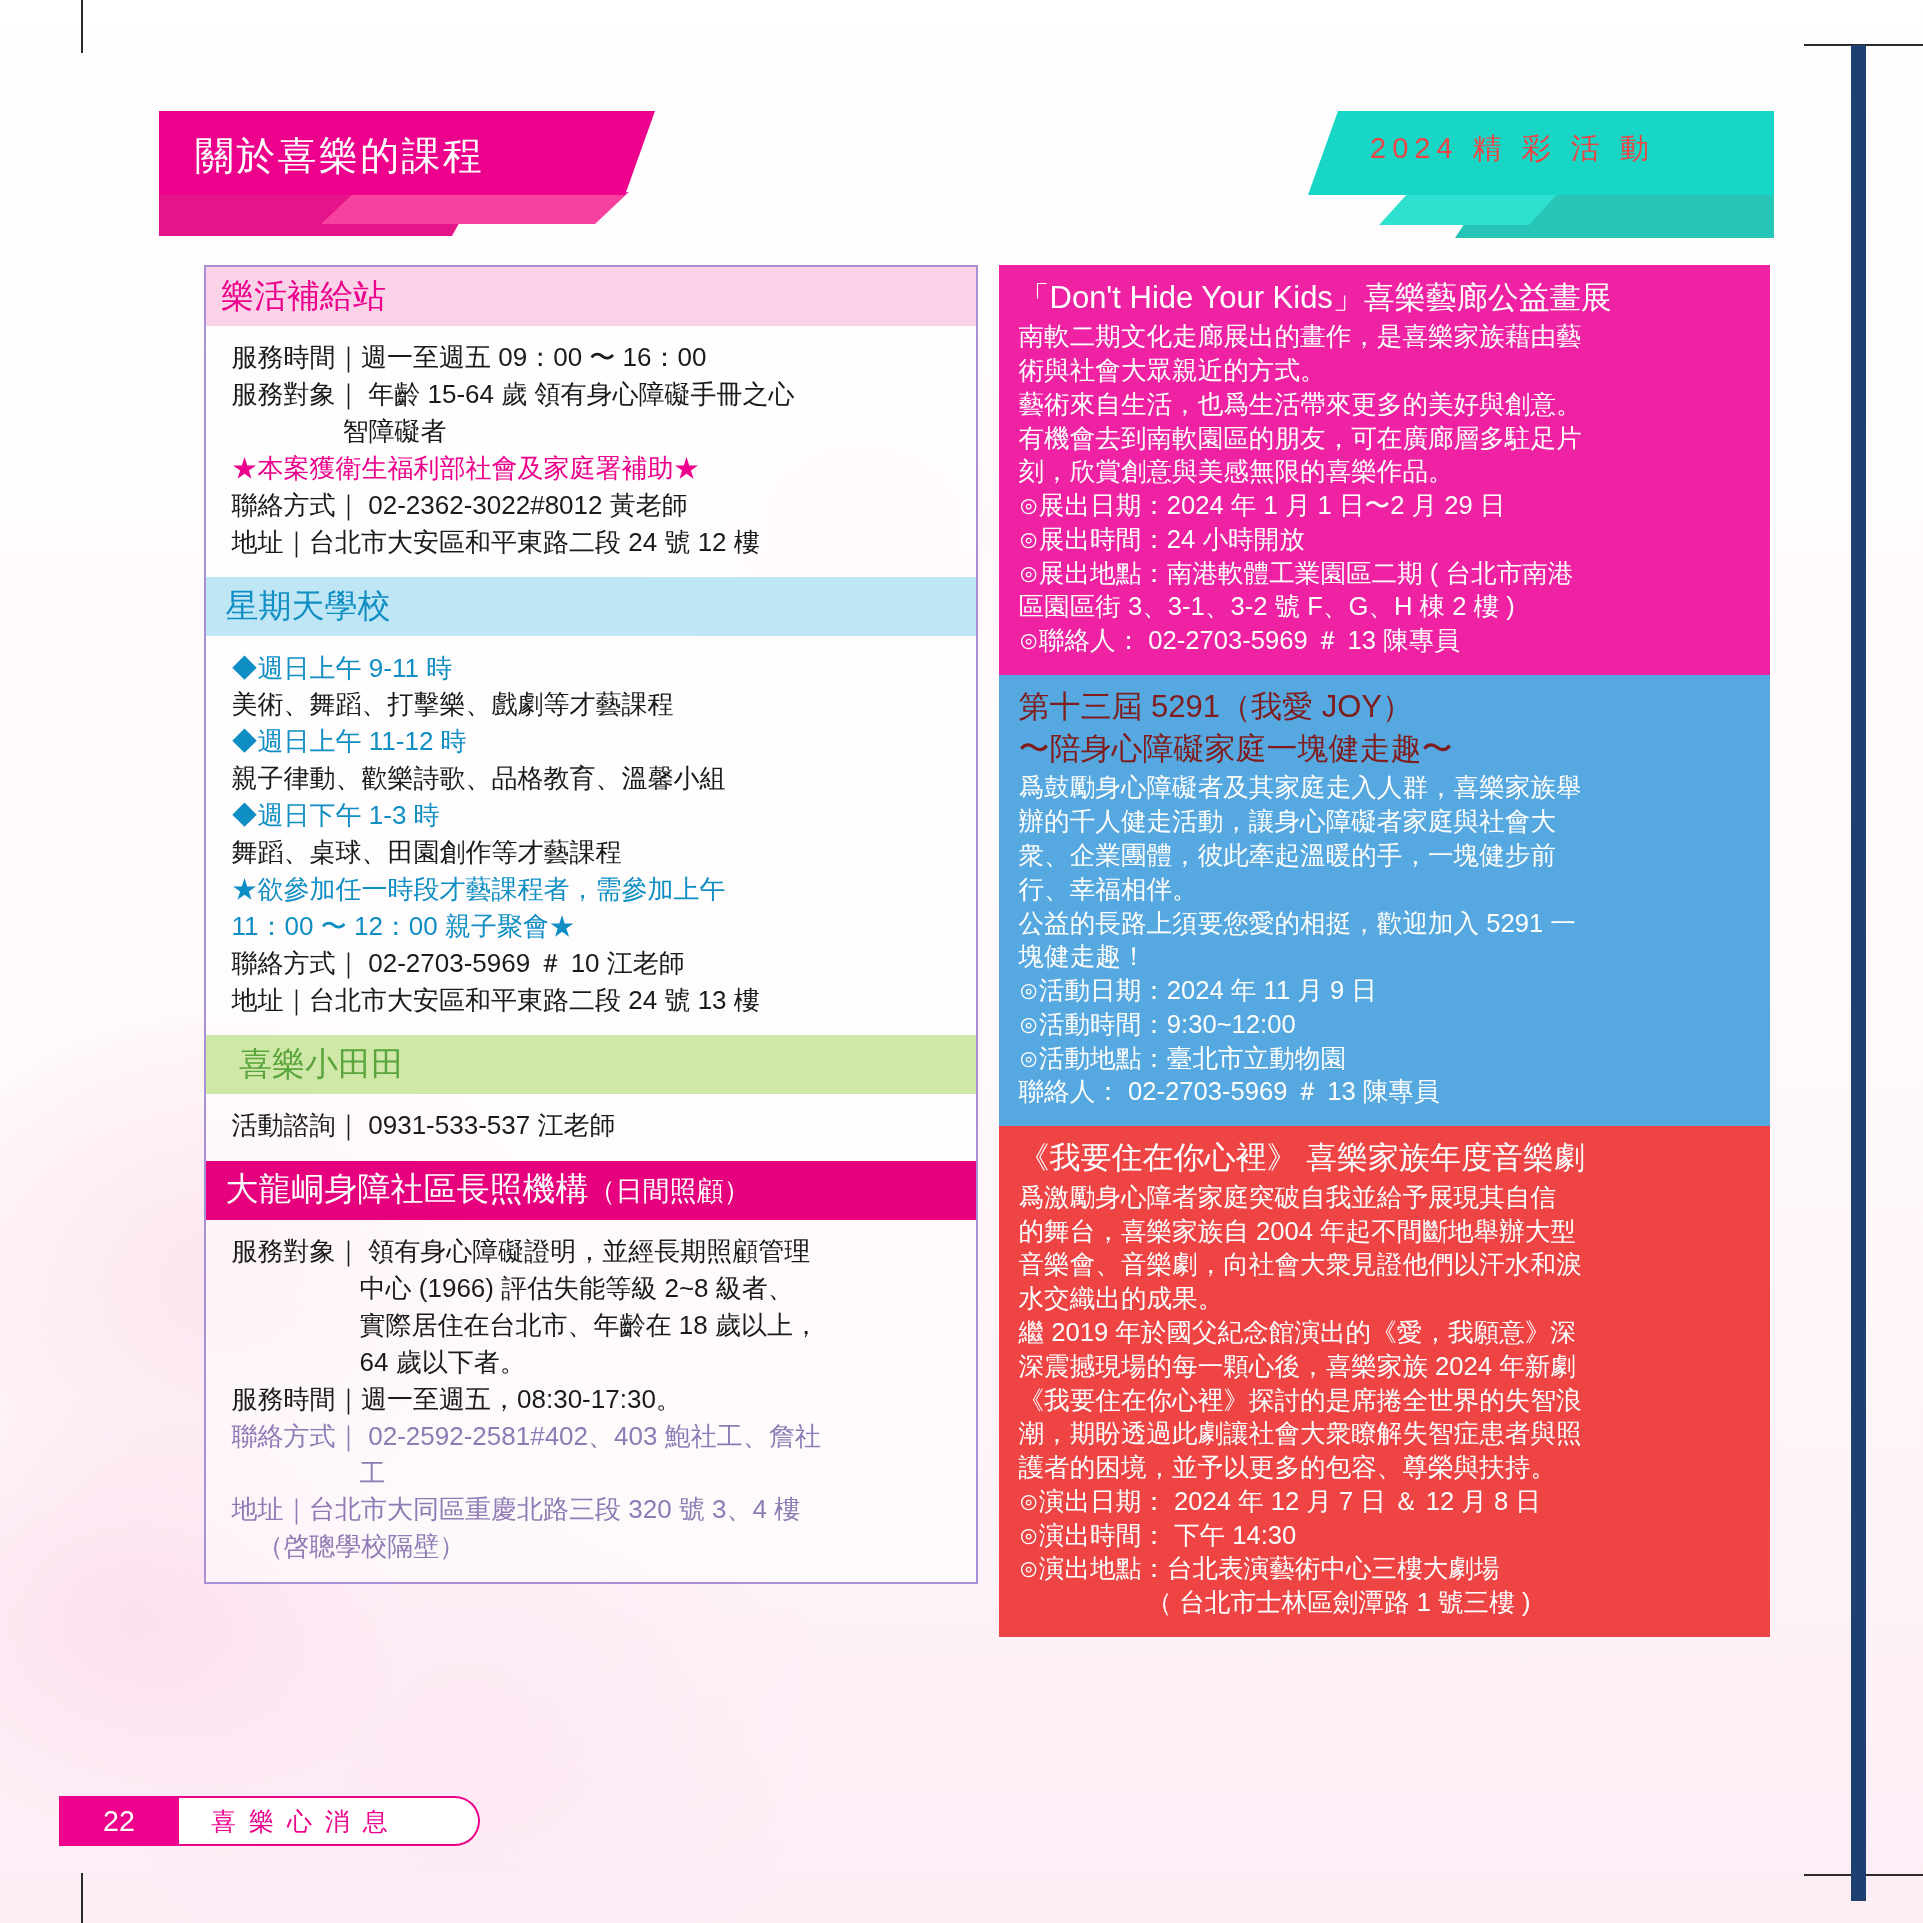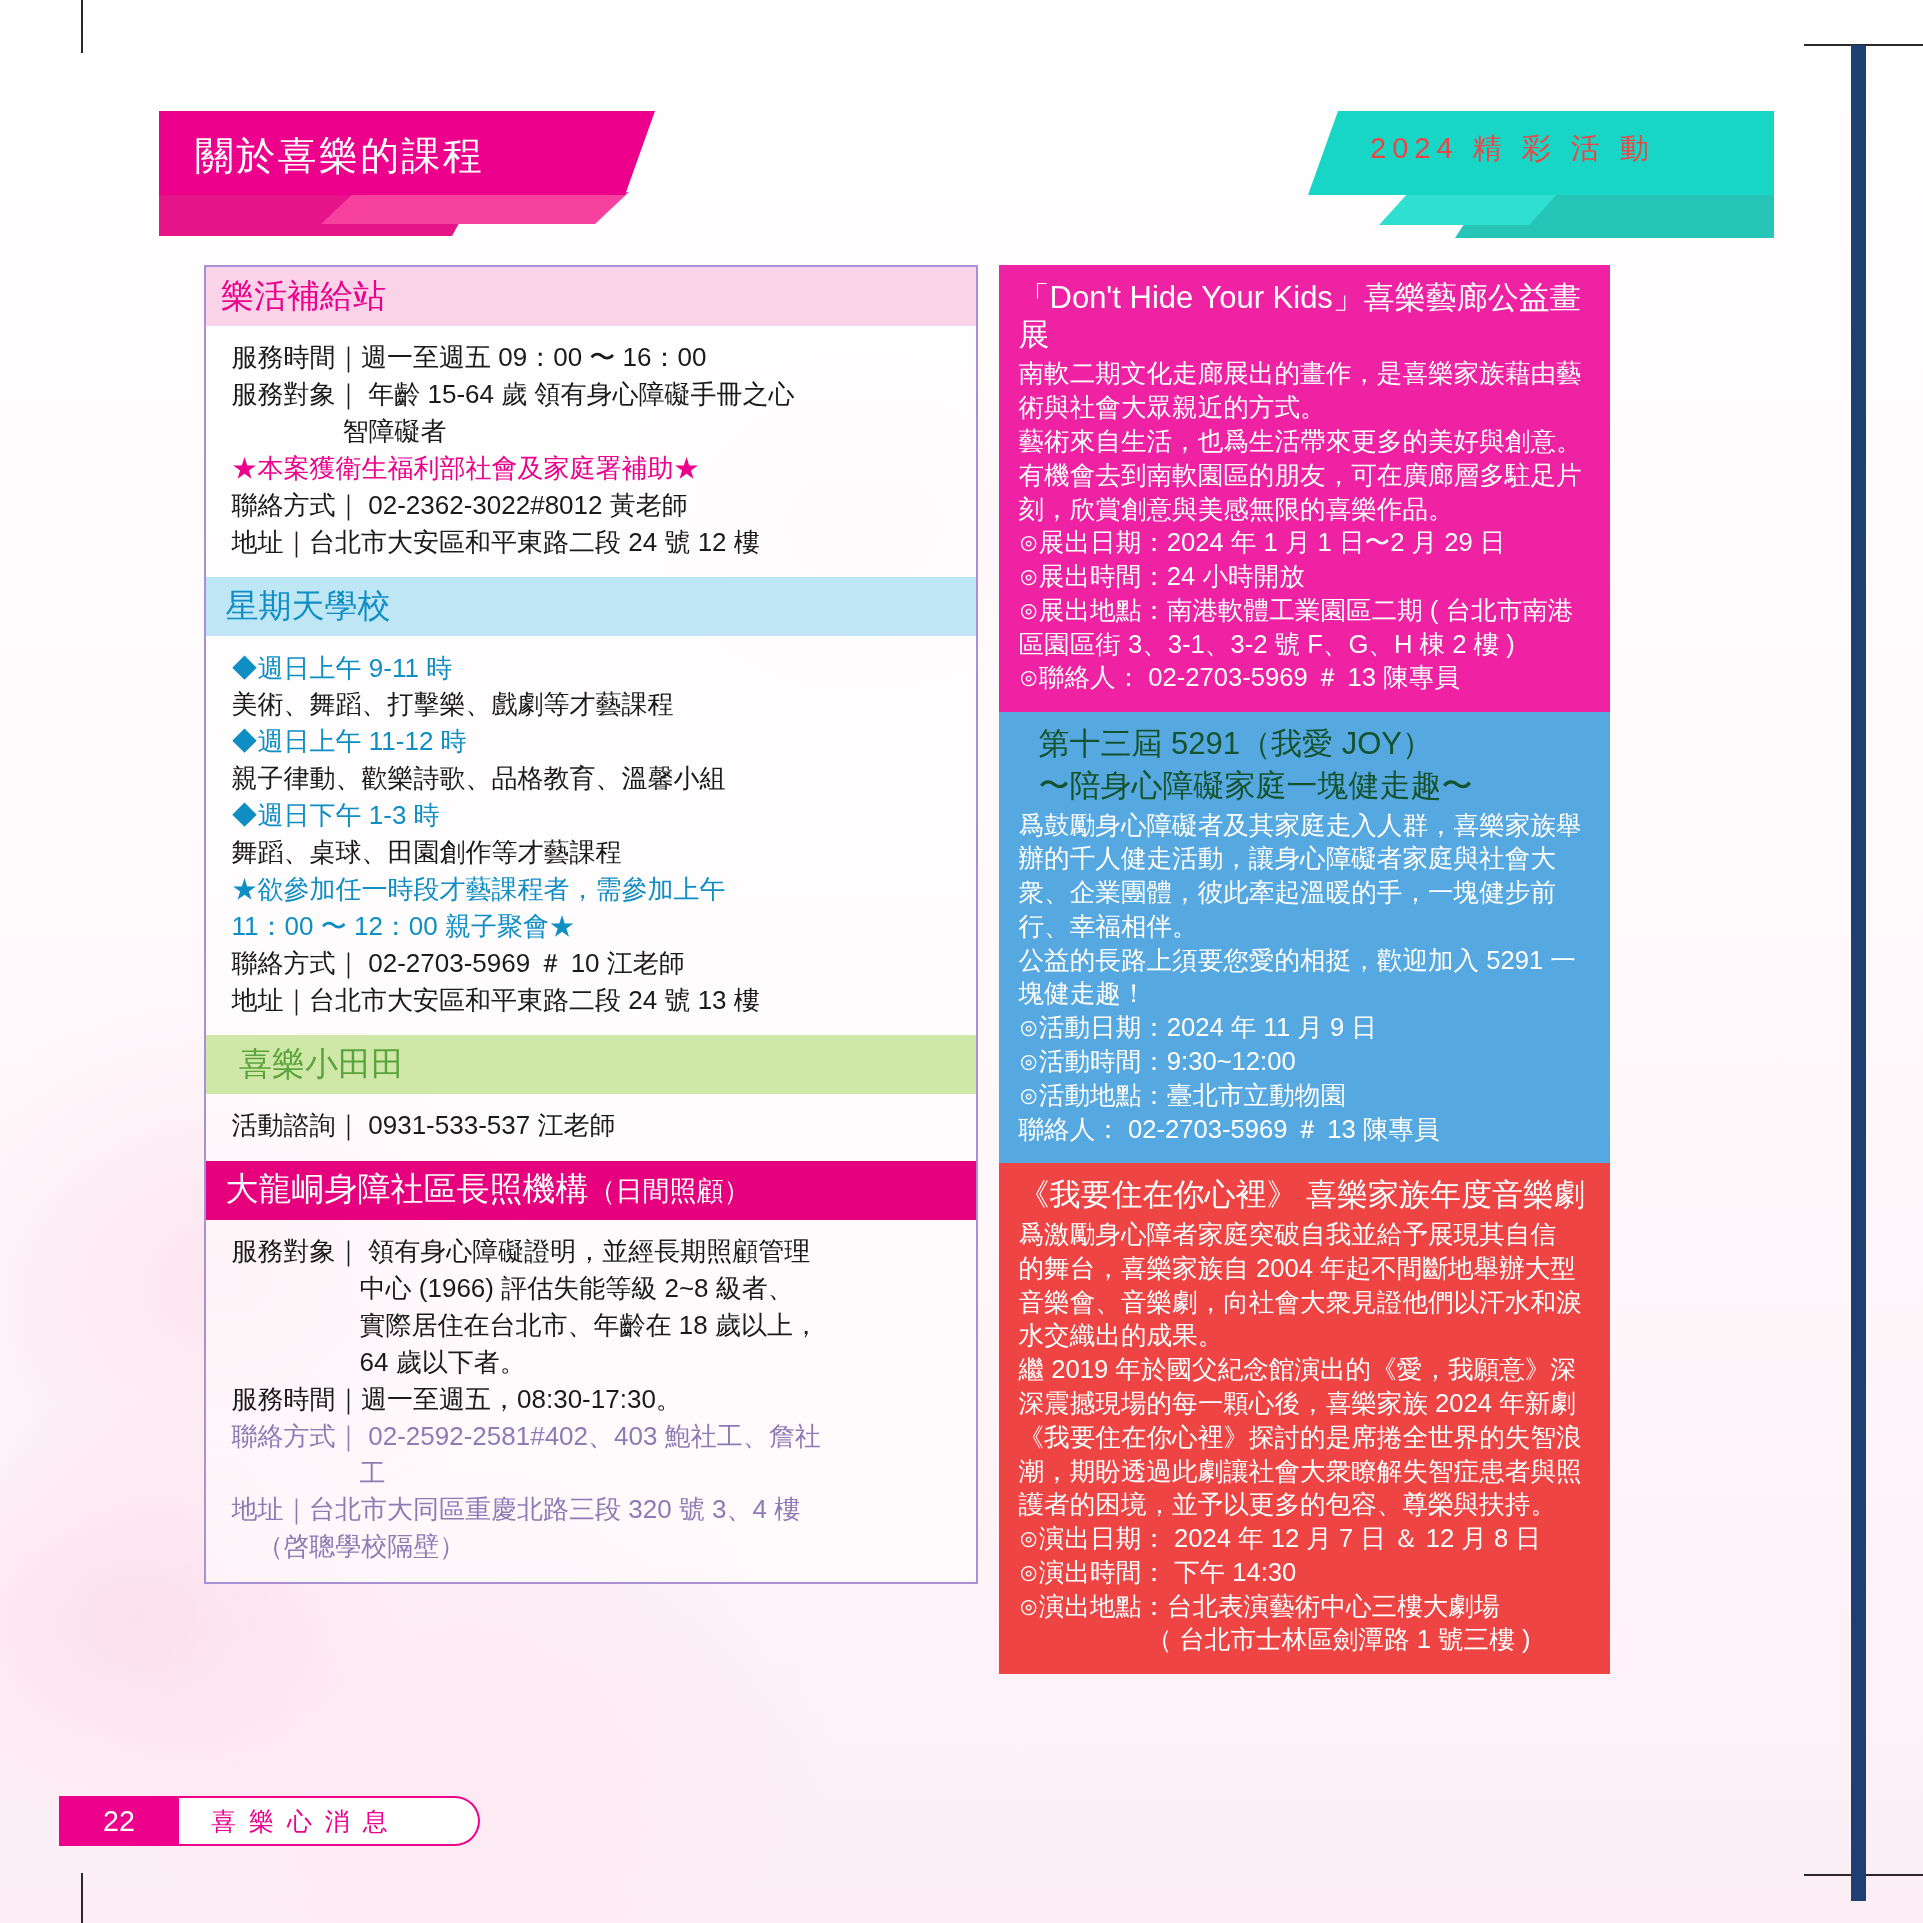--- a/index.html
+++ b/index.html
@@ -167,34 +167,34 @@
   .star-pink { color: #ec008c; }
   .star-blue { color: #0f8ec4; }
   .bullet-blue { color: #0f8ec4; }
   .muted-ct { color: #8d7bb5; }
 
   
   .right-col {
     position: absolute;
     left: 999px;
     top: 265px;
-    width: 611px;
+    width: 771px;
   }
   .rc-block { padding: 13.5px 19.5px 16.5px 19.5px; box-sizing: border-box; }
   .rc-magenta { background: #ee22a2; }
   .rc-blue    { background: #56a8e0; }
   .rc-green   { background: #ef4444; }
   .rc-title {
     font-size: 31px;
     line-height: 1.2;
     color: #ffffff;
     margin-bottom: 4.5px;
     font-weight: 500;
   }
-  .rc-title.dark { color: #14532d; margin-left: 20px; }
+  .rc-title.dark { color: #7f1d1d; }
   .rc-text {
     font-size: 25.6px;
     line-height: 1.32;
     color: #ffffff;
   }
   .rc-text .ln { display: block; }
   .rc-text .ind { display:block; padding-left: 128px; }
 
   
   .footer {

